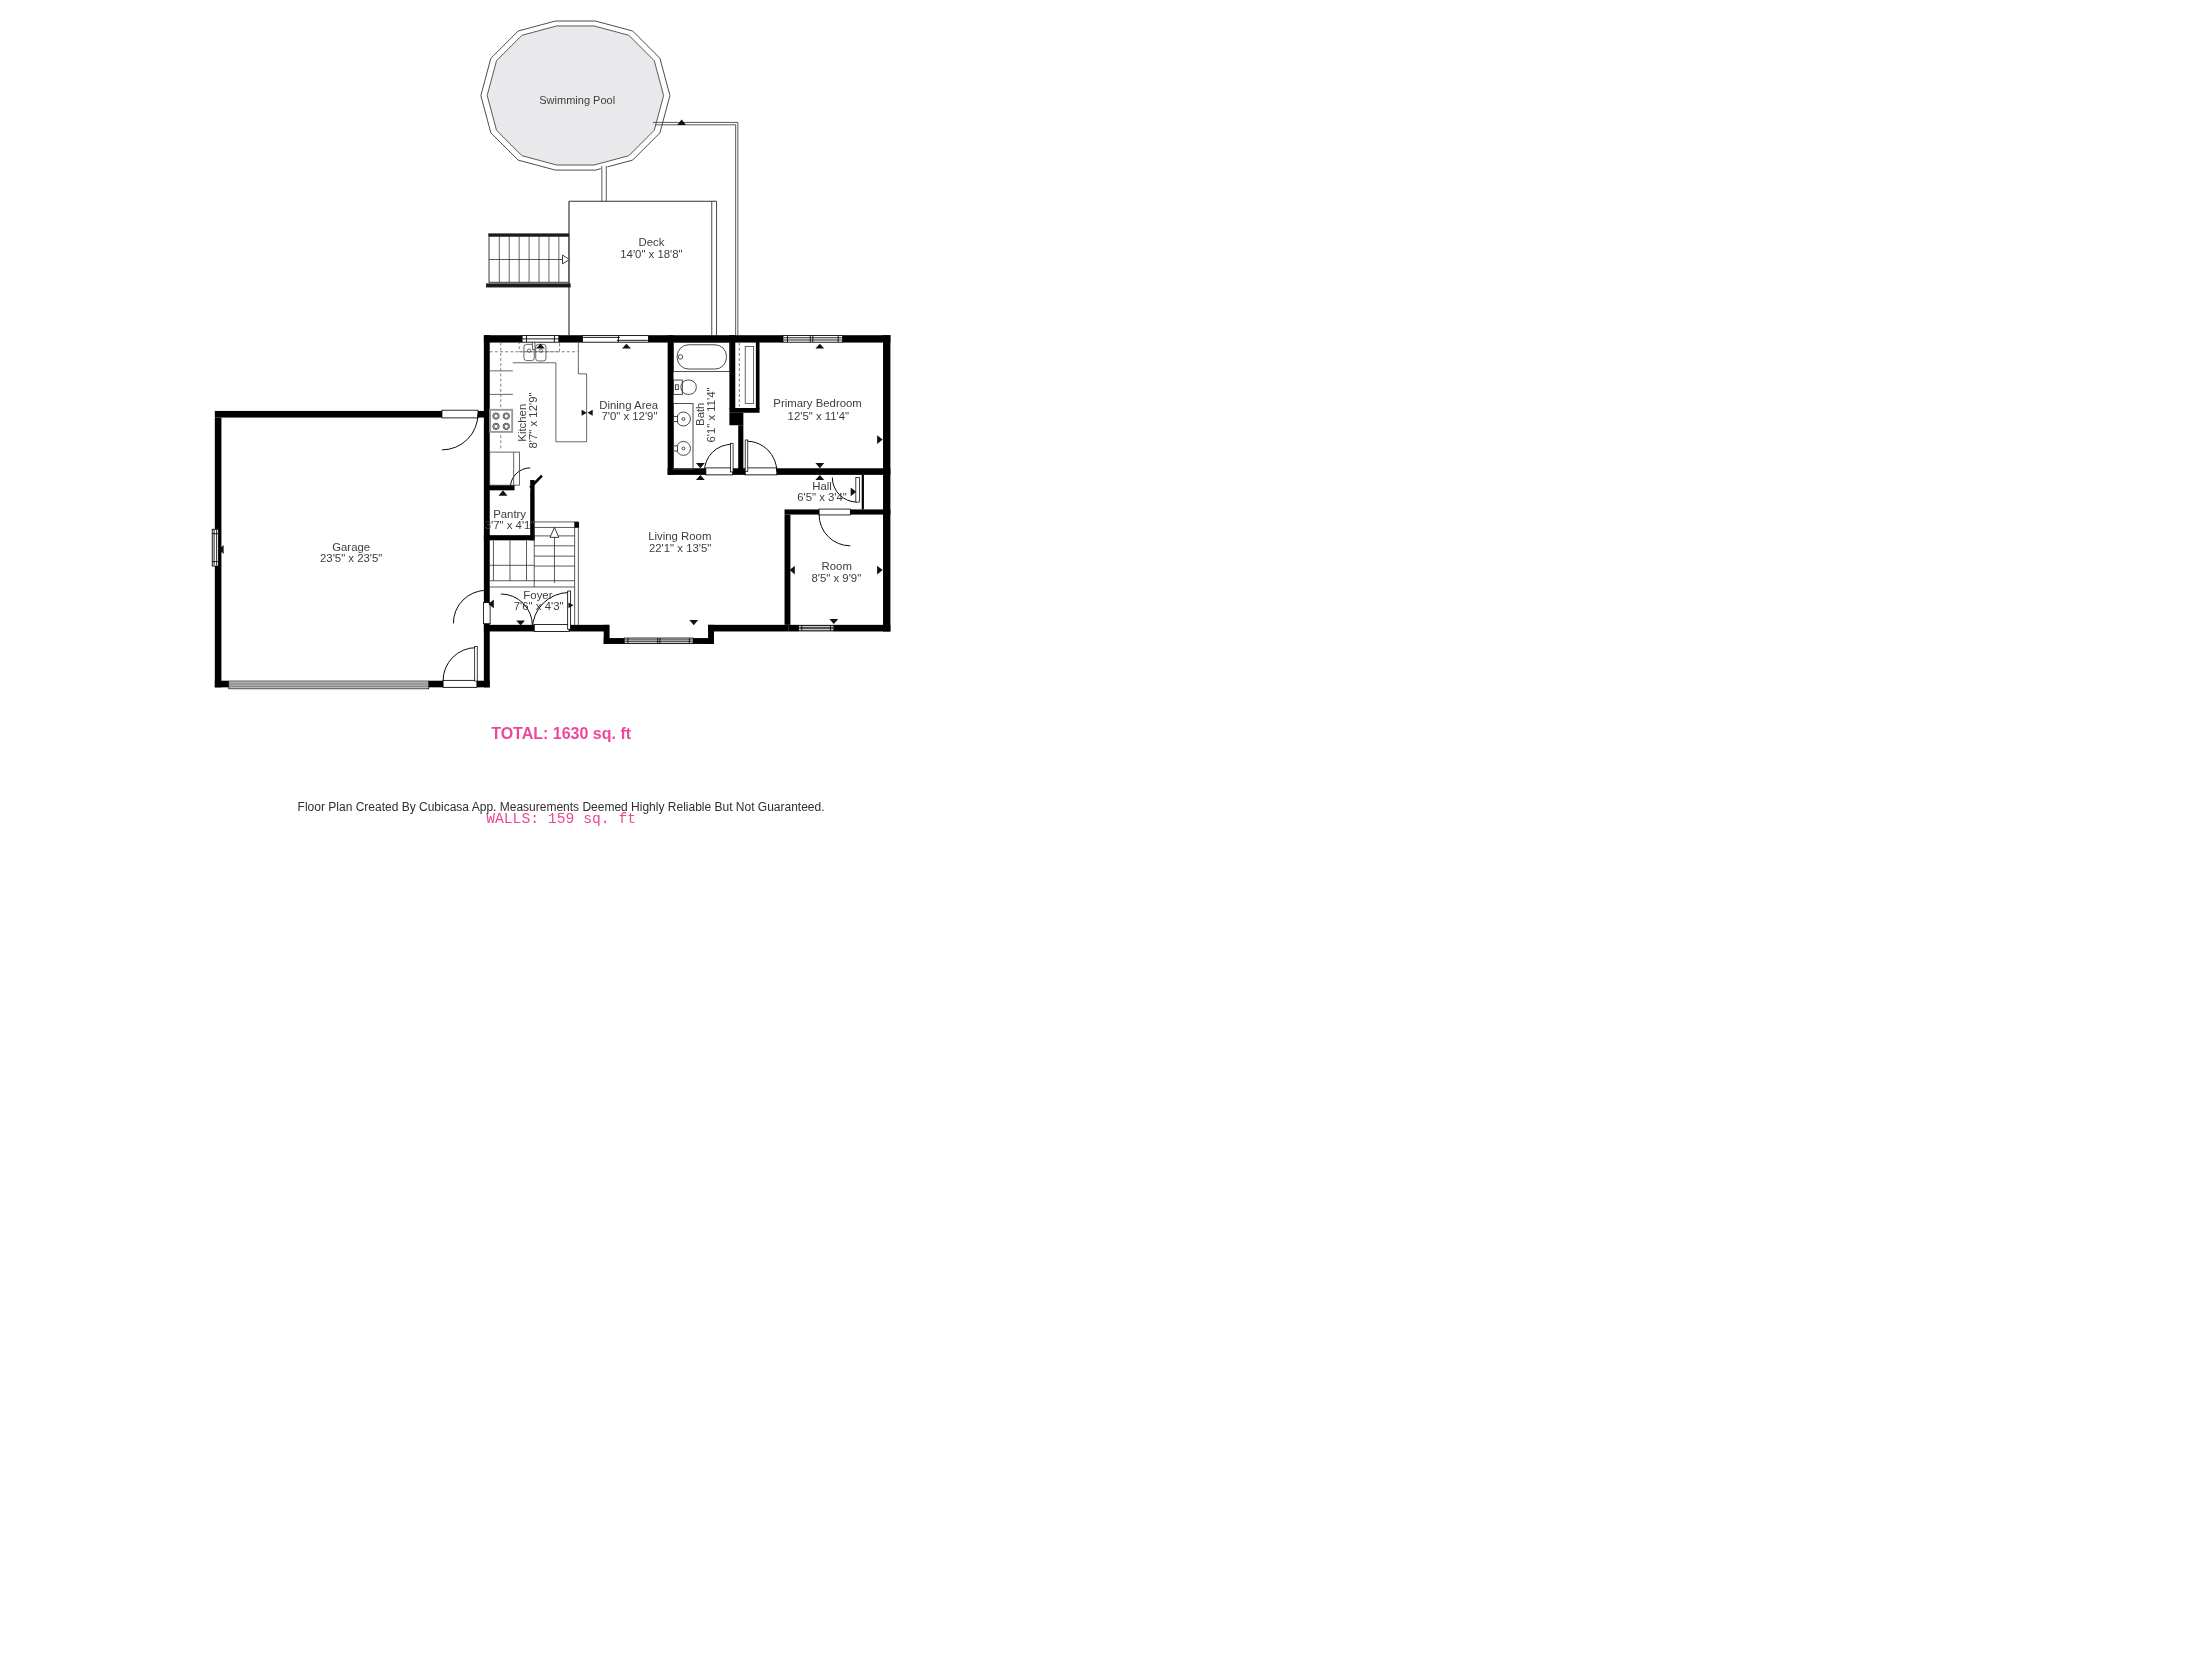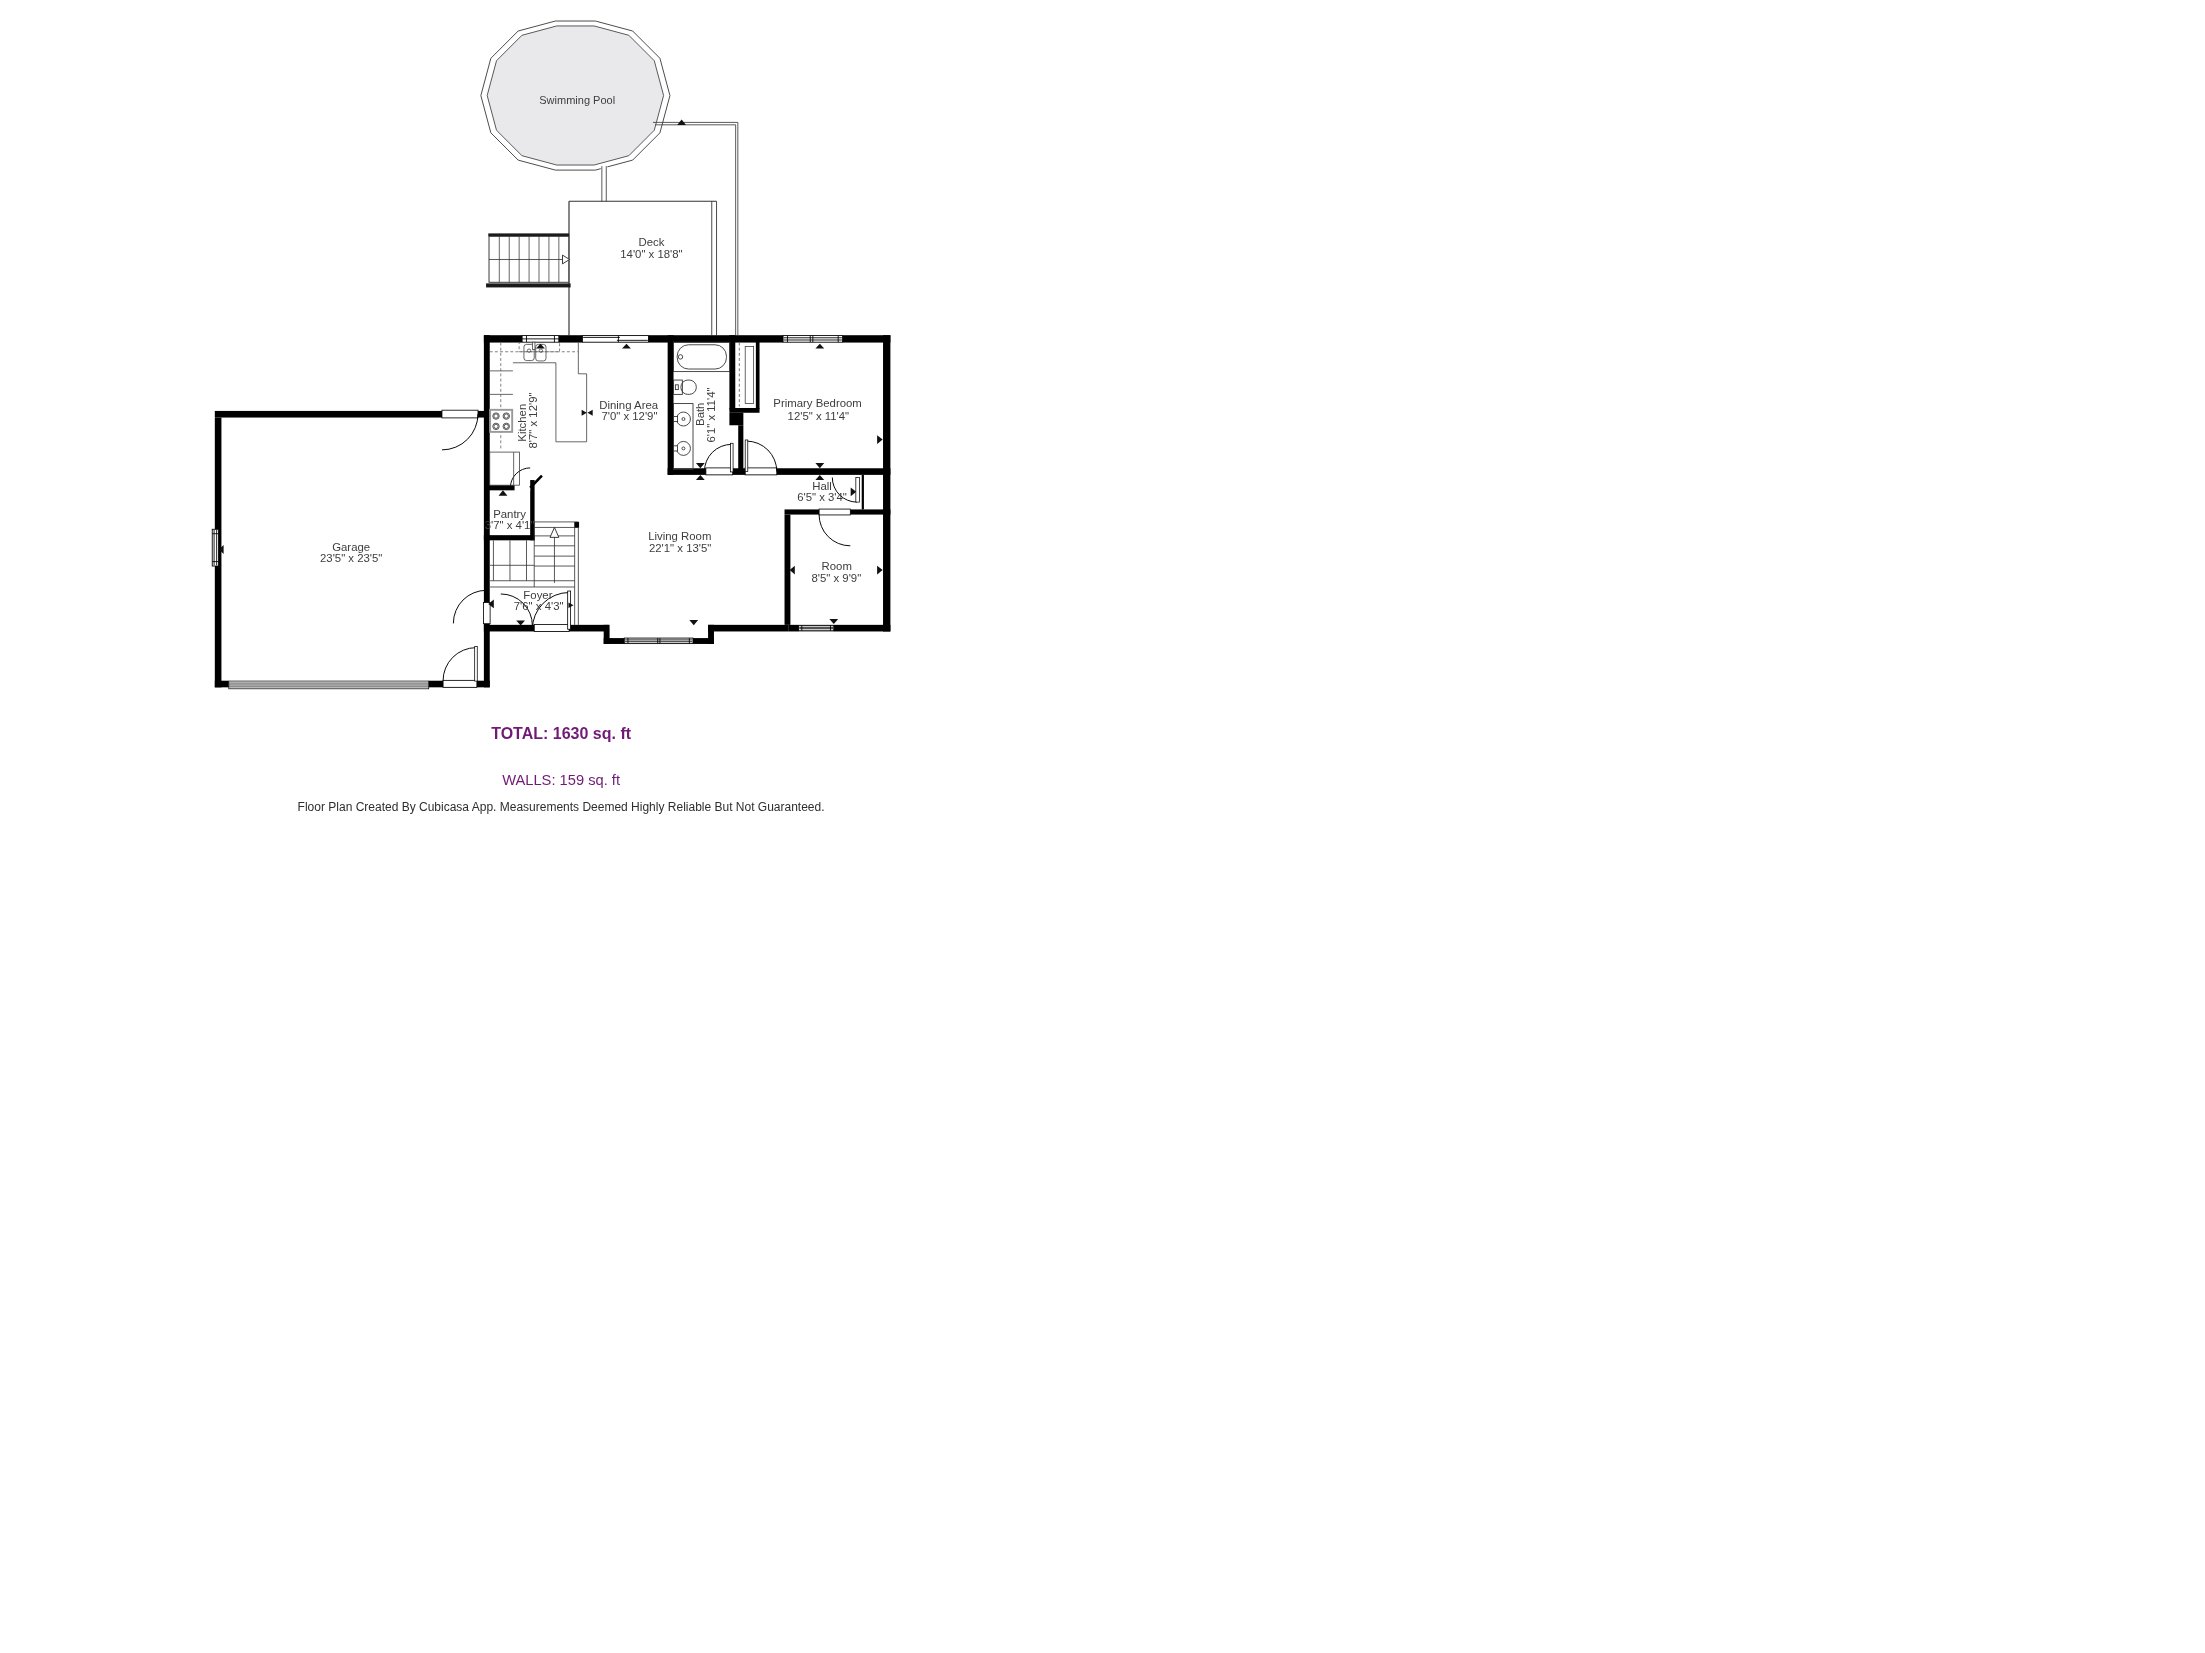--- a/index.html
+++ b/index.html
@@ -1,25 +1,25 @@
 <!DOCTYPE html>
 <html style="font-size:11.8px"><head>
 <meta charset="utf-8">
 <style>
   html,body{margin:0;padding:0;background:#ffffff;}
   .canvas{position:relative;width:1103px;height:827px;background:#fff;overflow:hidden;
           font-family:"Liberation Sans",sans-serif;}
   svg{position:absolute;left:0;top:0;}
   .room-label{font-size:15.5px;fill:#3d3d3d;}
   .pool-label{font-size:15px;fill:#3d3d3d;}
-  .summary{position:absolute;left:9.6px;width:1103px;text-align:center;color:#701a75;}
+  .summary{position:absolute;left:9.6px;width:1103px;text-align:center;color:#ec4899;}
   .sum-total{top:725px;font-size:16px;font-weight:bold;}
   .sum-l2{top:741px;font-size:14.7px;}
   .sum-l3{top:756px;font-size:14.7px;}
-  .sum-l4{top:772px;font-size:14.7px;}
+  .sum-l4{top:811px;font-size:14.7px;font-family:Liberation Mono, monospace;}
   .footer-note{top:800px;font-size:12px;color:#2e2e2e;}
 </style>
 </head>
 <body>
 
 <div class="canvas">
 <svg width="1103" height="827" viewBox="0 0 1500 1125">
 
   <g>
     <polygon points="809.7,28.6 860.4,42.2 897.5,79.3 911.1,130 897.5,180.7 860.4,217.8 809.7,231.4 755.3,231.4 704.6,217.8 667.5,180.7 653.9,130 667.5,79.3 704.6,42.2 755.3,28.6" fill="none" stroke="#444" stroke-width="1.3"></polygon>

